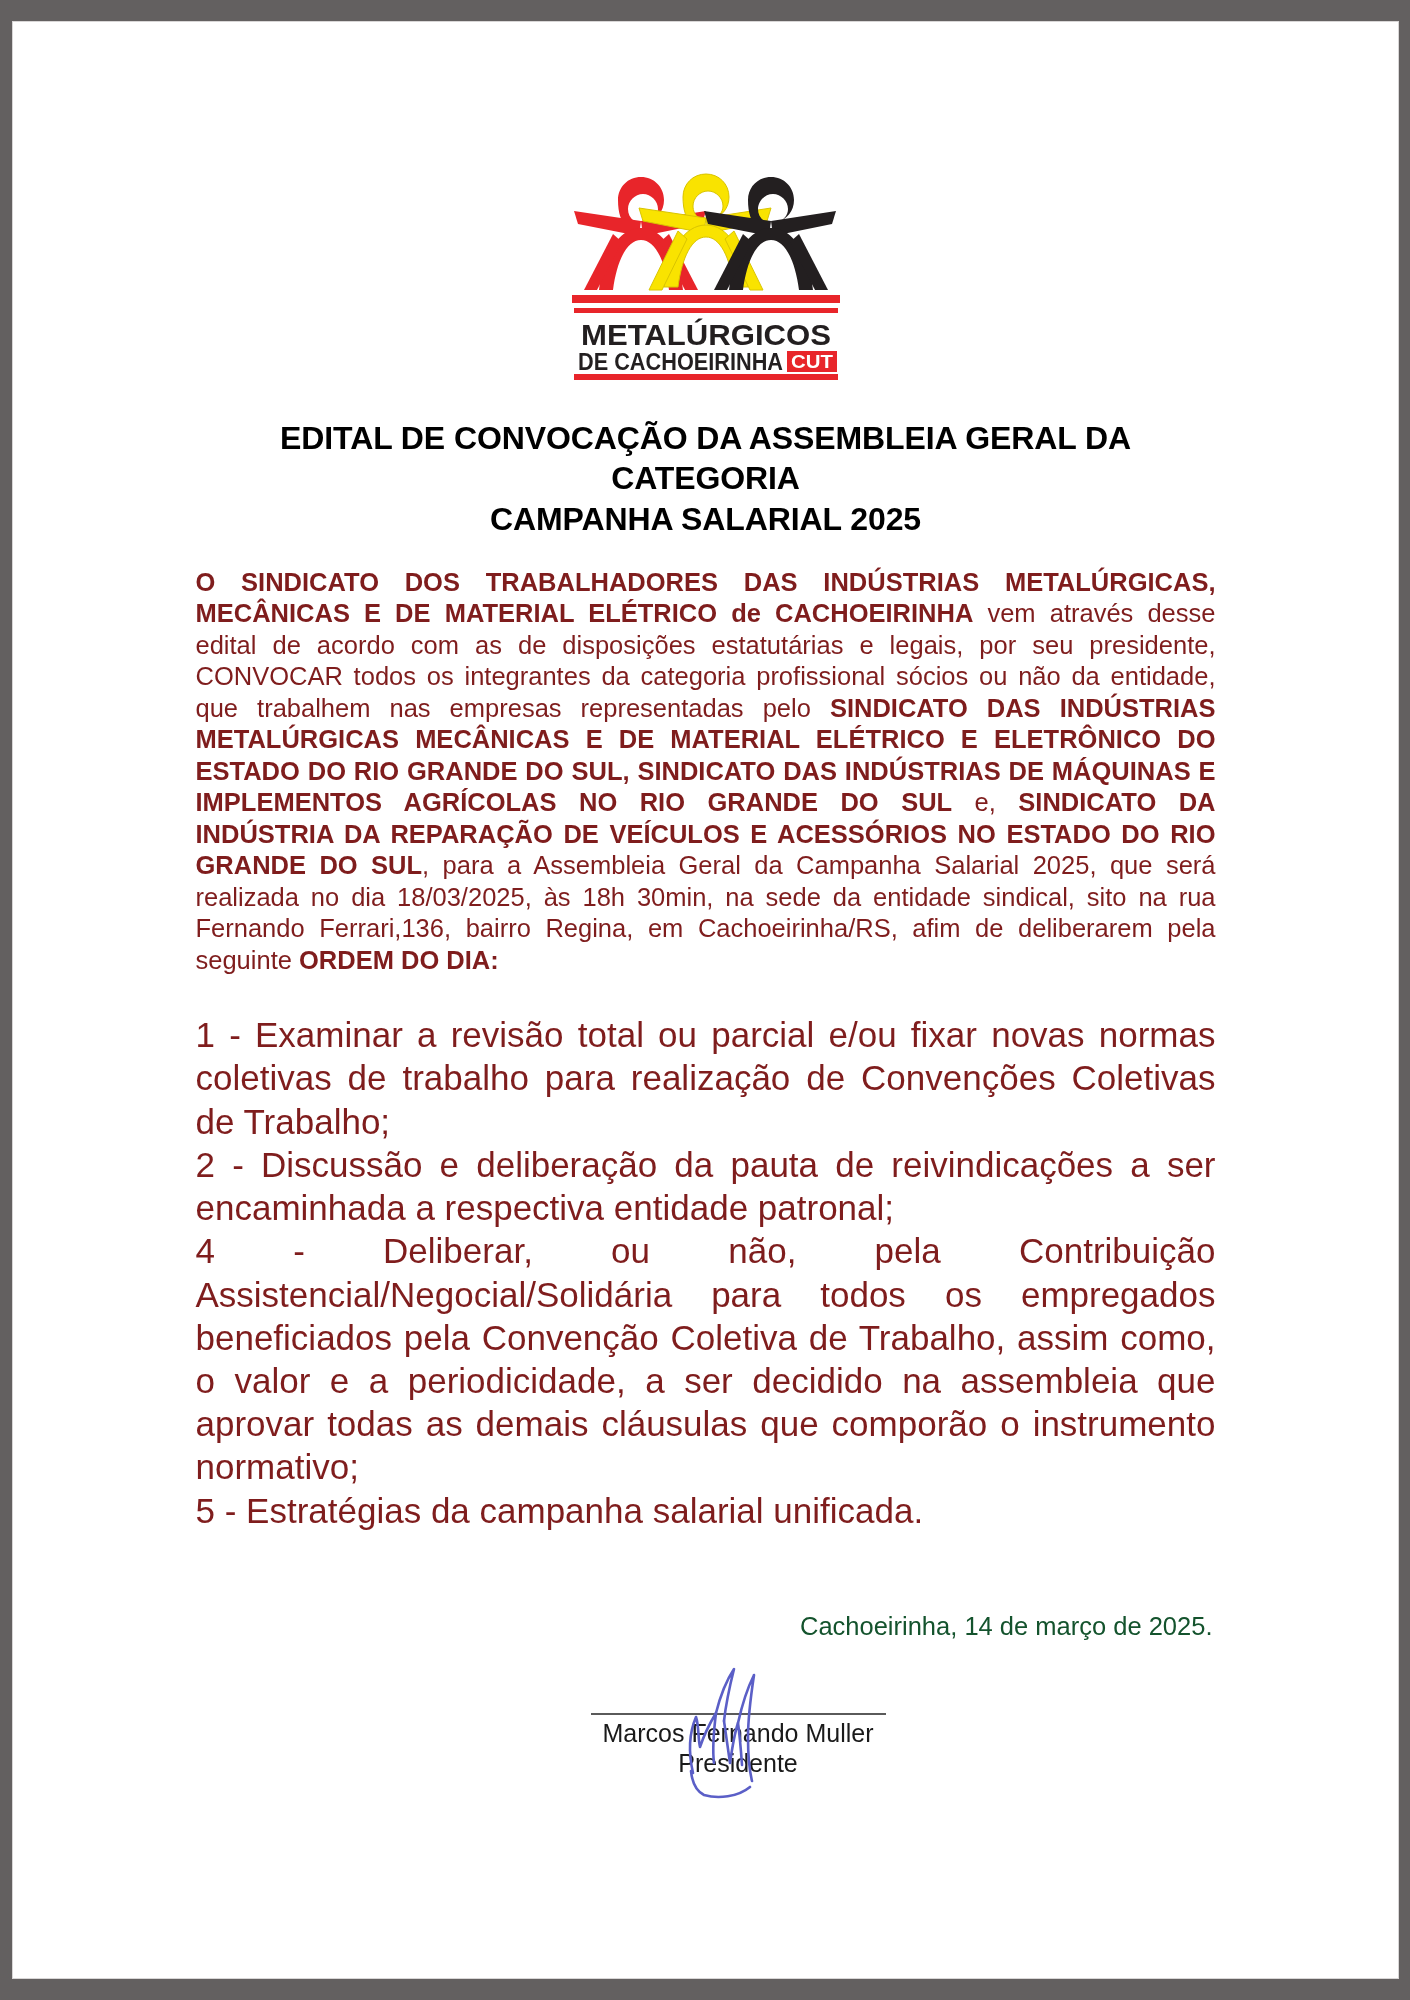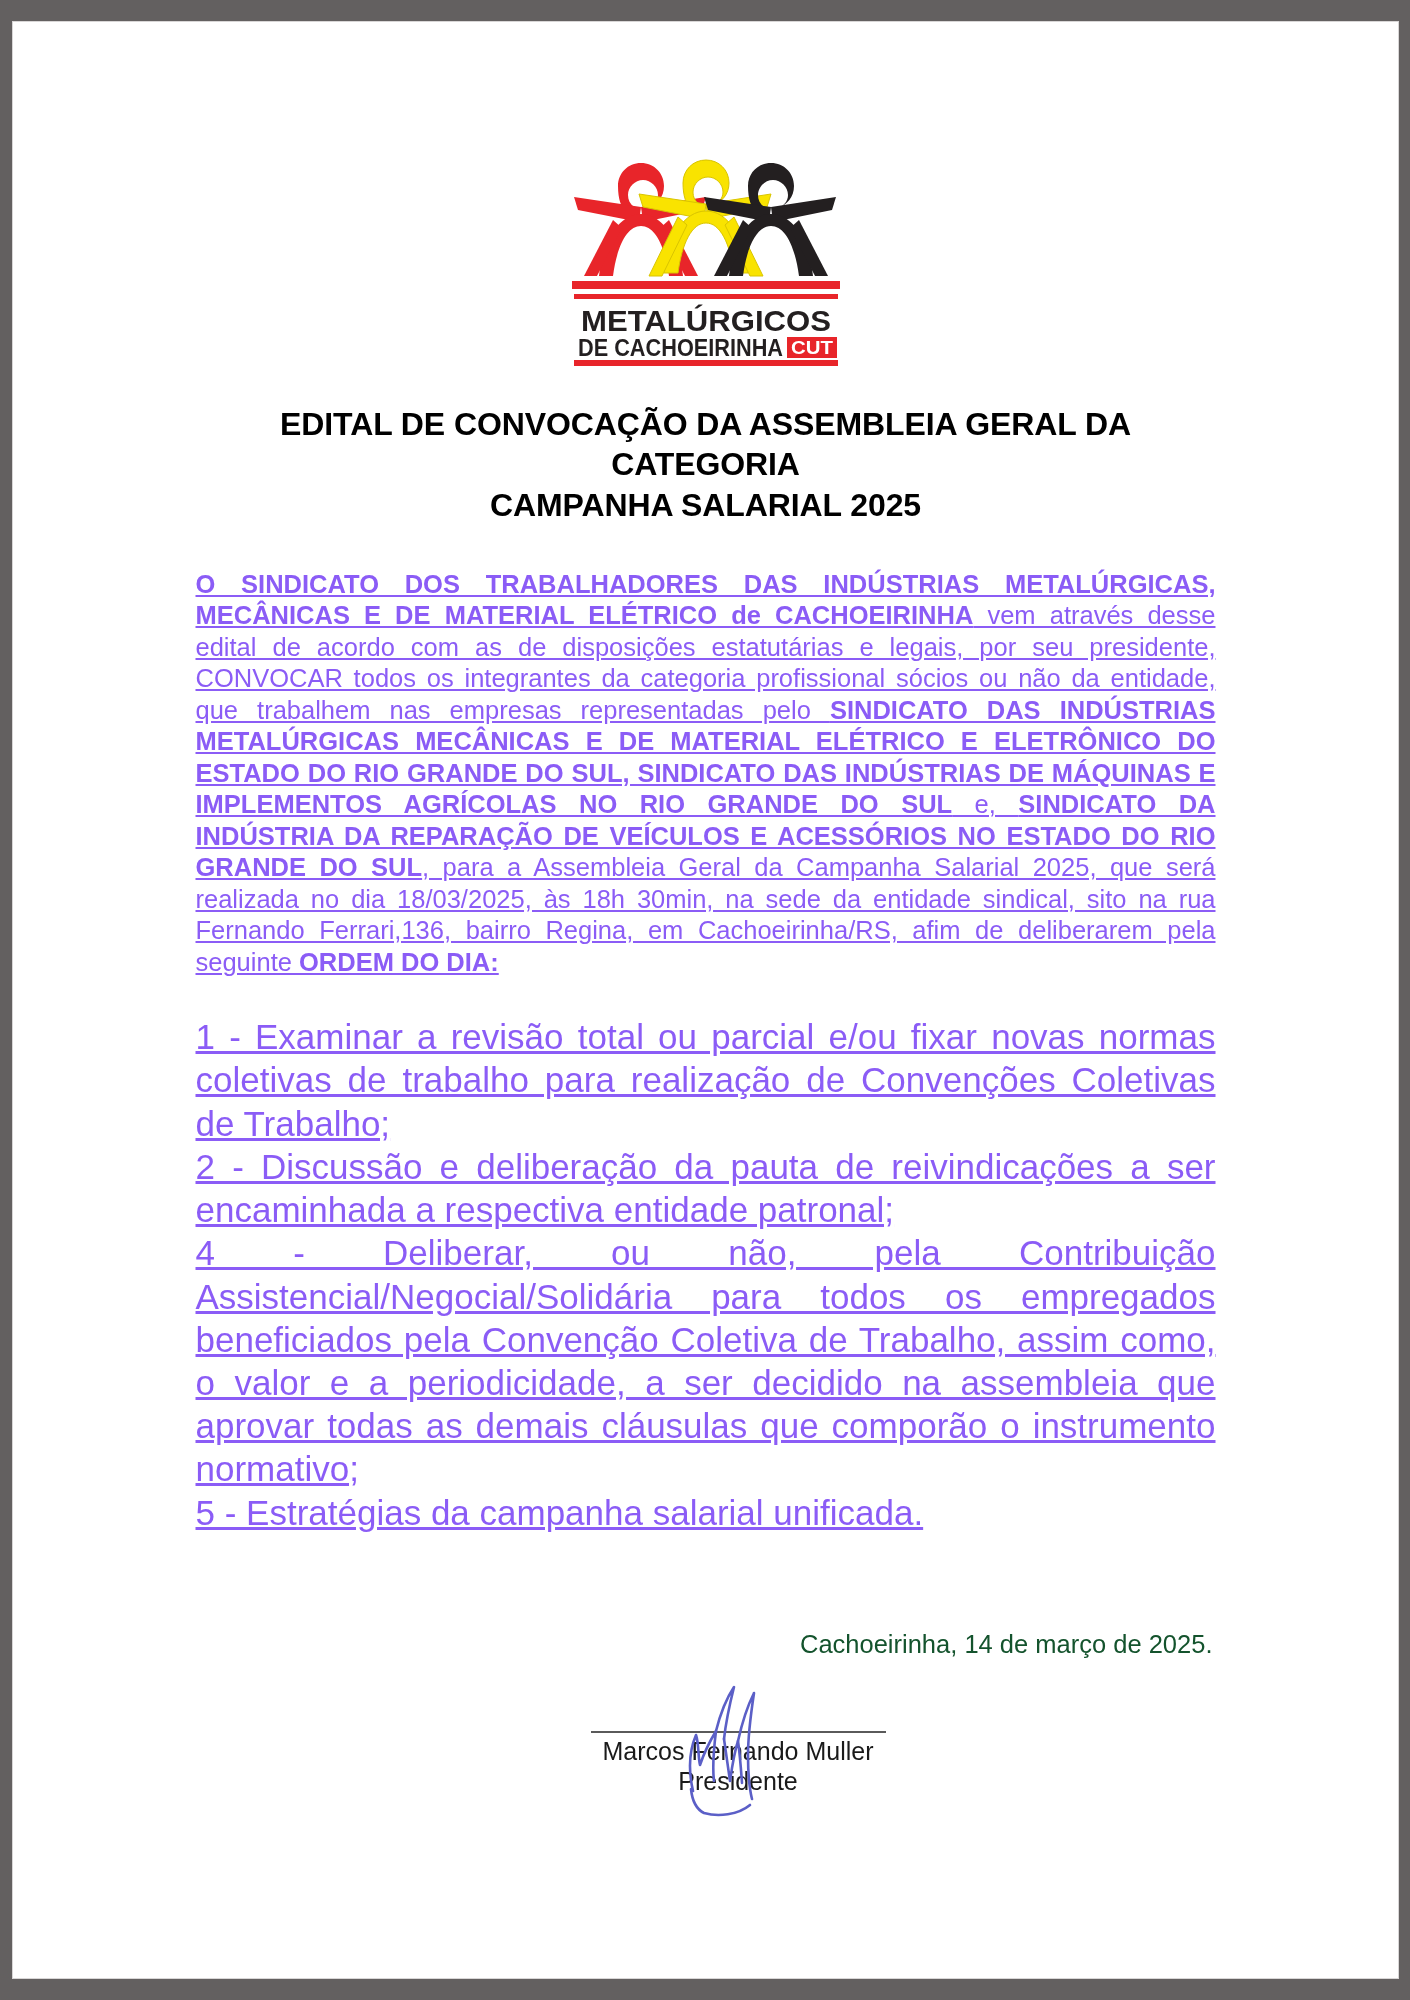--- a/index.html
+++ b/index.html
@@ -22,21 +22,21 @@
     width: 1385px;
     height: 1956px;
     background: #ffffff;
     box-shadow: 0 0 0 1px #d8d6d6;
     overflow: hidden;
   }
 
   .page-inner {
     position: absolute;
     left: 0;
-    top: 0;
+    top: 14px;
     width: 1385px;
     height: 1956px;
     padding: 0;
   }
 
   
   .logo-block {
     margin: 0 auto;
     padding-top: 128px;
     width: 300px;
@@ -63,25 +63,24 @@
     font-size: 32px;
     font-weight: bold;
     line-height: 1.26;
     color: #000;
     letter-spacing: -0.1px;
   }
   .doc-title .line2 { display: block; }
 
   
   .body-wrap {
-    margin: 16px auto;
+    margin: 0 auto;
     width: 1020px;
     padding-top: 28px;
-    color: #8b5cf6;
-    text-decoration: underline;
+    color: #7f1d1d;
   }
 
   p.para {
     margin: 0;
     font-size: 25.5px;
     line-height: 1.235;
     text-align: justify;
     text-justify: inter-word;
     hyphens: none;
   }

